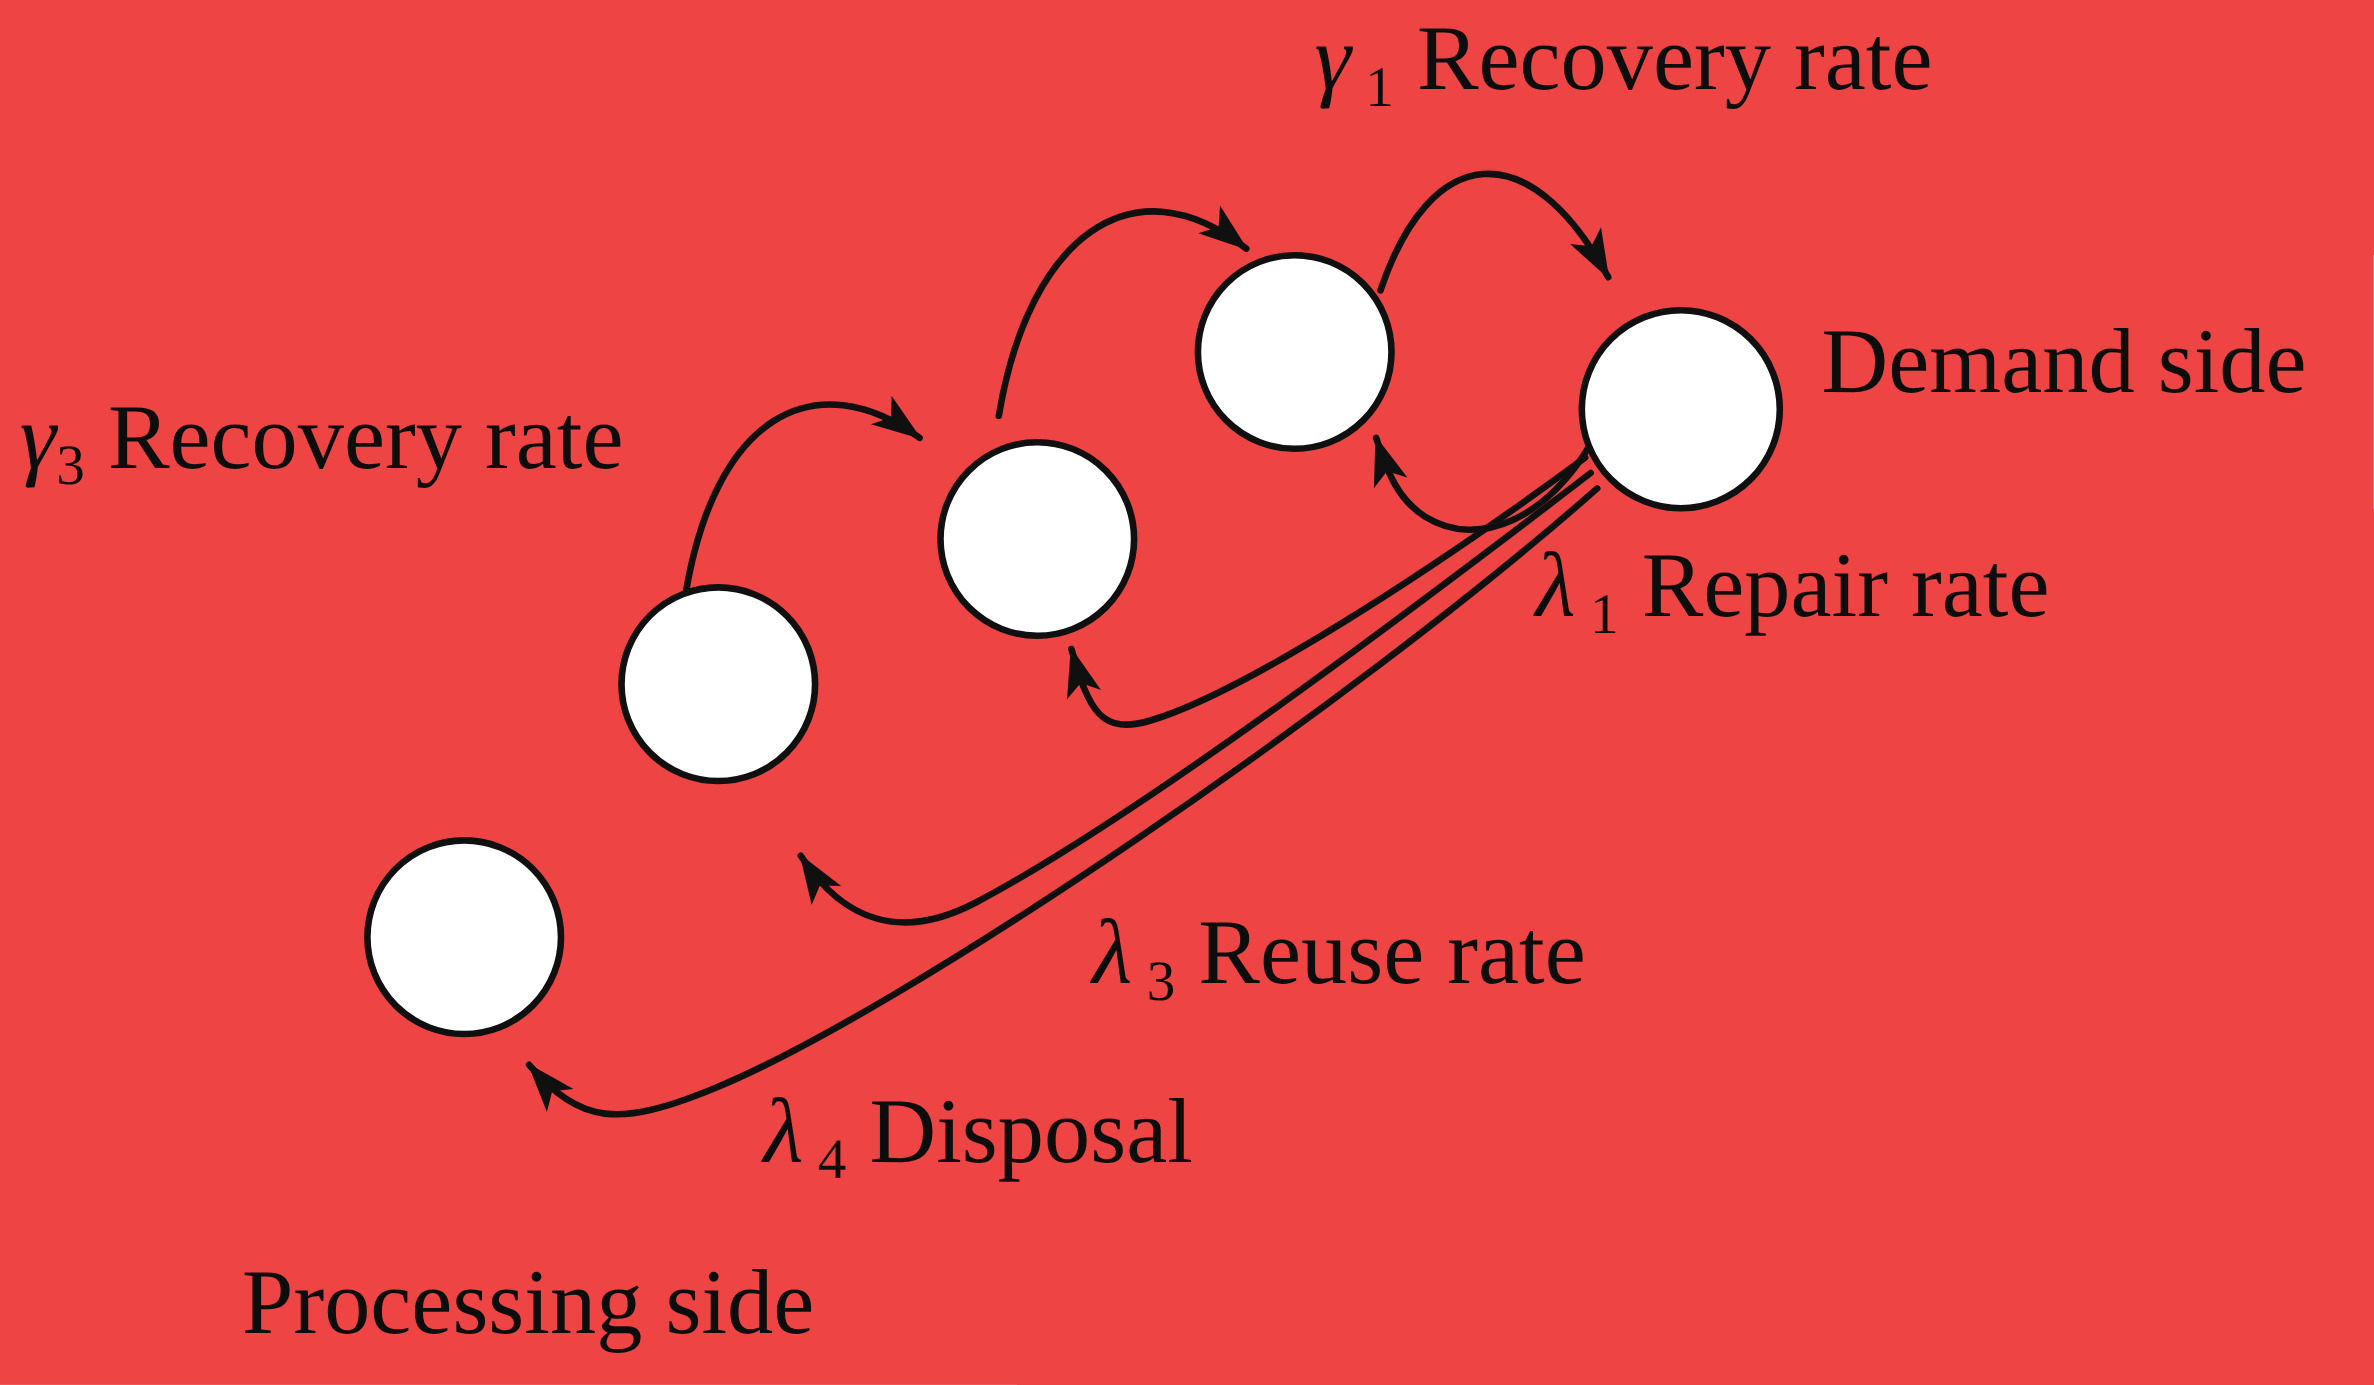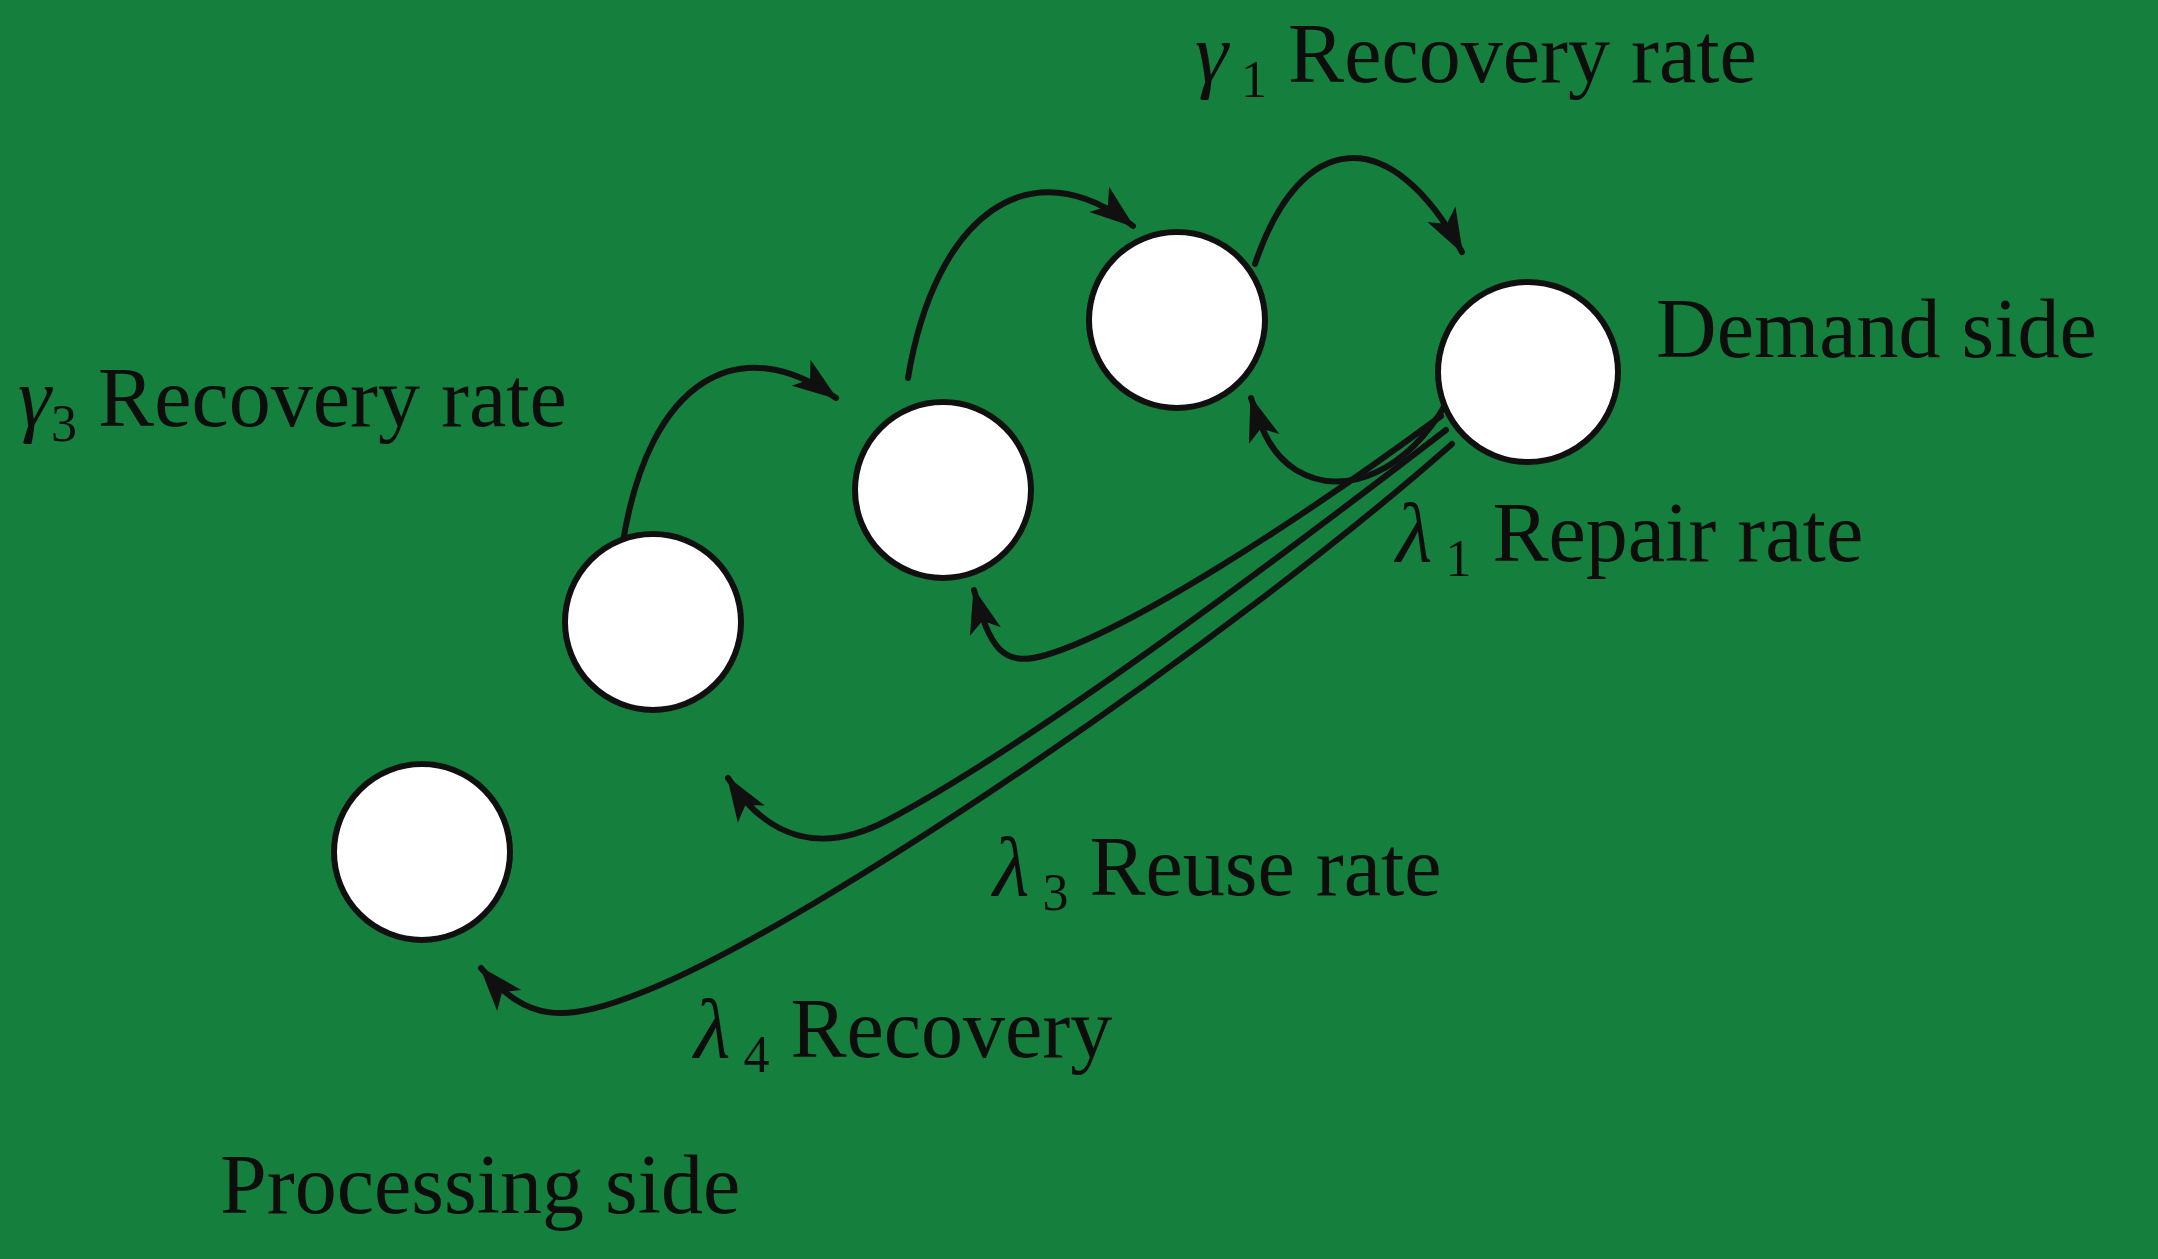--- a/index.html
+++ b/index.html
@@ -4,21 +4,21 @@
 <style>
   html, body {
     margin: 0;
     padding: 0;
     background: #ffffff;
   }
   .stage {
     position: relative;
     width: 2158px;
     height: 1259px;
-    background: #15803d;
+    background: #ef4444;
     overflow: hidden;
     font-family: "Liberation Serif", "DejaVu Serif", serif;
     color: #0d0d0d;
   }
   .stage svg {
     position: absolute;
     left: 0;
     top: 0;
     width: 2158px;
     height: 1259px;
@@ -95,20 +95,20 @@
   <div class="lbl" style="left:1396px; top:491px;">
     <span class="sym">λ</span><span class="sub"> 1</span><span> Repair rate</span>
   </div>
 
 
   <div class="lbl" style="left:993px; top:825px;">
     <span class="sym">λ</span><span class="sub"> 3</span><span> Reuse rate</span>
   </div>
 
   <div class="lbl" style="left:694px; top:987px;">
-    <span class="sym">λ</span><span class="sub"> 4</span><span> Recovery</span>
+    <span class="sym">λ</span><span class="sub"> 4</span><span> Disposal</span>
   </div>
 
   <div class="lbl" style="left:220px; top:1143px;">
     <span>Processing side</span>
   </div>
 
 </div>
 
 </body></html>

